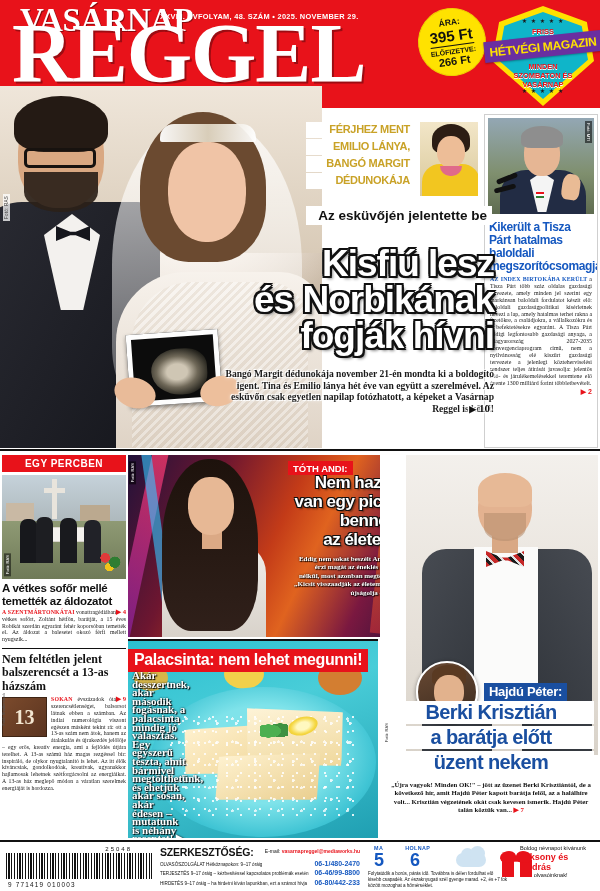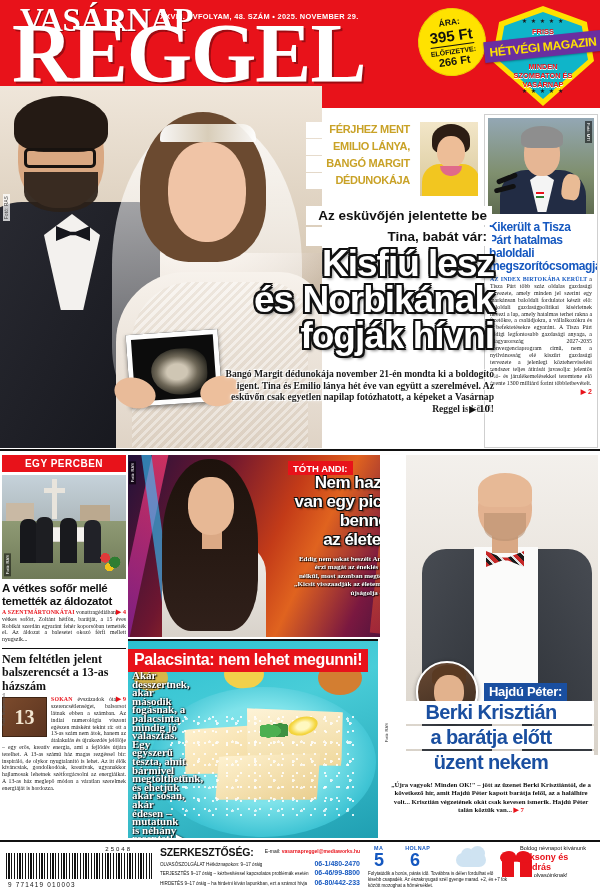--- a/index.html
+++ b/index.html
@@ -632,21 +632,20 @@
   </div>
   <div class="bango-photo">
     <div class="bango-dress"></div>
     <div class="bango-hair"></div>
     <div class="bango-face"></div>
     <div class="bango-neck"></div>
   </div>
 
   <div class="hl-kicker">
     <span class="hk">Az esküvőjén jelentette be</span>
-    <span class="hk">Tina, babát vár:</span>
   </div>
   <h1 class="hl-main">
     <span class="hm">Kisfiú lesz</span>
     <span class="hm">és Norbikának</span>
     <span class="hm">fogják hívni</span>
   </h1>
   <div class="hl-body">
     <span>Bangó Margit dédunokája november 21-én mondta ki a boldogító igent. Tina és Emilio lánya hét éve van együtt a szerelmével. Az esküvőn csak egyetlen napilap fotózhatott, a képeket a Vasárnap Reggel is közli!</span>
     <span class="hl-page">
       <span class="tri">▶</span>

